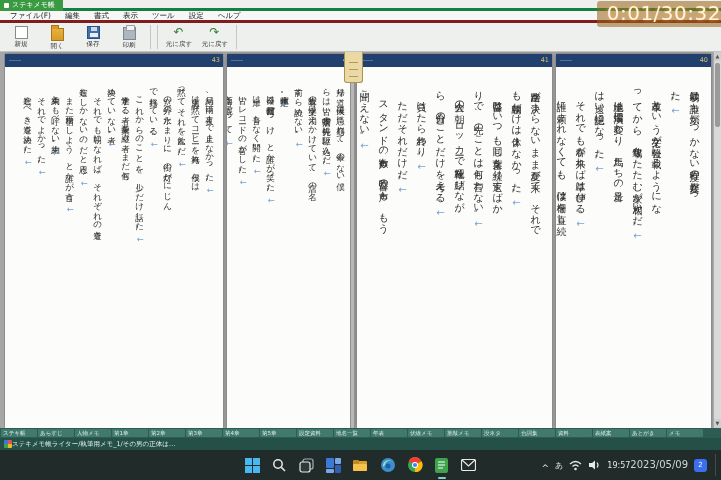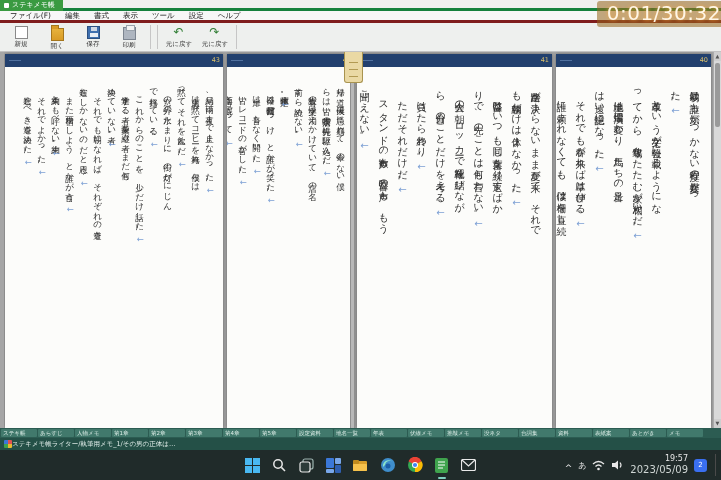--- a/index.html
+++ b/index.html
@@ -107,21 +107,21 @@
   #wintaskbar{position:absolute;left:0;top:450px;width:721px;height:30px;background:#202b2a}
   #tb-center{position:absolute;left:50%;top:0;height:30px;transform:translateX(-50%);
              display:flex;align-items:center;gap:7px}
   .tbicon{width:20px;height:20px;display:flex;align-items:center;justify-content:center;
           position:relative;border-radius:3px;flex:none}
   .tb-active::after{content:"";position:absolute;bottom:-4px;left:50%;transform:translateX(-50%);
                     width:8px;height:2px;border-radius:1px;background:#7fd1c0}
   #tb-tray{position:absolute;right:3px;top:0;height:30px;display:flex;align-items:center;gap:6px;color:#e6e6e6}
   .tray-chevron::before{content:"^";font-size:9px;color:#e6e6e6}
   .tray-txt{font-size:8px}
-  #tb-clock{display:flex;flex-direction:column;align-items:flex-end;line-height:1.2}
+  #tb-clock{display:flex;align-items:flex-end;line-height:1.2}
   #tb-clock .t{font-size:8px}
   #tb-clock .d{font-size:10px;color:#cfd6d4}
   #tb-badge{min-width:13px;height:13px;border-radius:3px;background:#3a6ff0;color:#fff;font-size:7px;
             display:flex;align-items:center;justify-content:center;padding:0 2px;box-sizing:border-box}
   #desk-sliver{width:2px;height:22px;border-left:1px solid #4a4a4a;margin-left:2px}
 
   
   #timer{position:absolute;right:0;top:1px;z-index:50;background:rgba(150,100,25,.55);
          color:#fff6e6;font-size:20px;letter-spacing:.5px;padding:0 0 2px 10px;
          border-radius:3px 0 0 3px;text-shadow:0 0 4px rgba(255,170,60,.9)}

